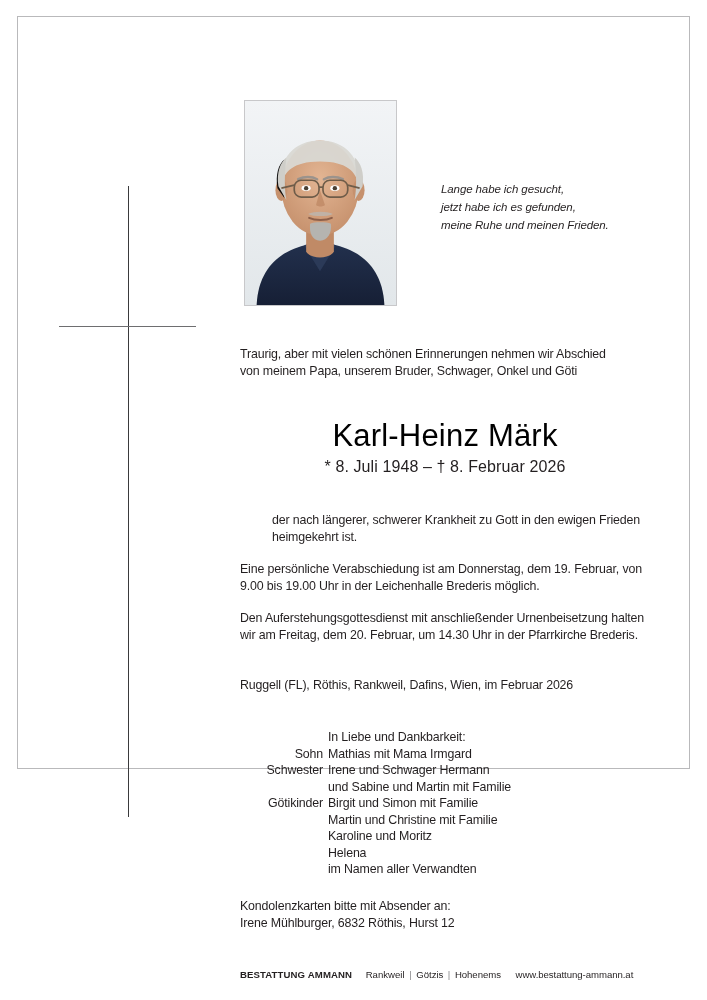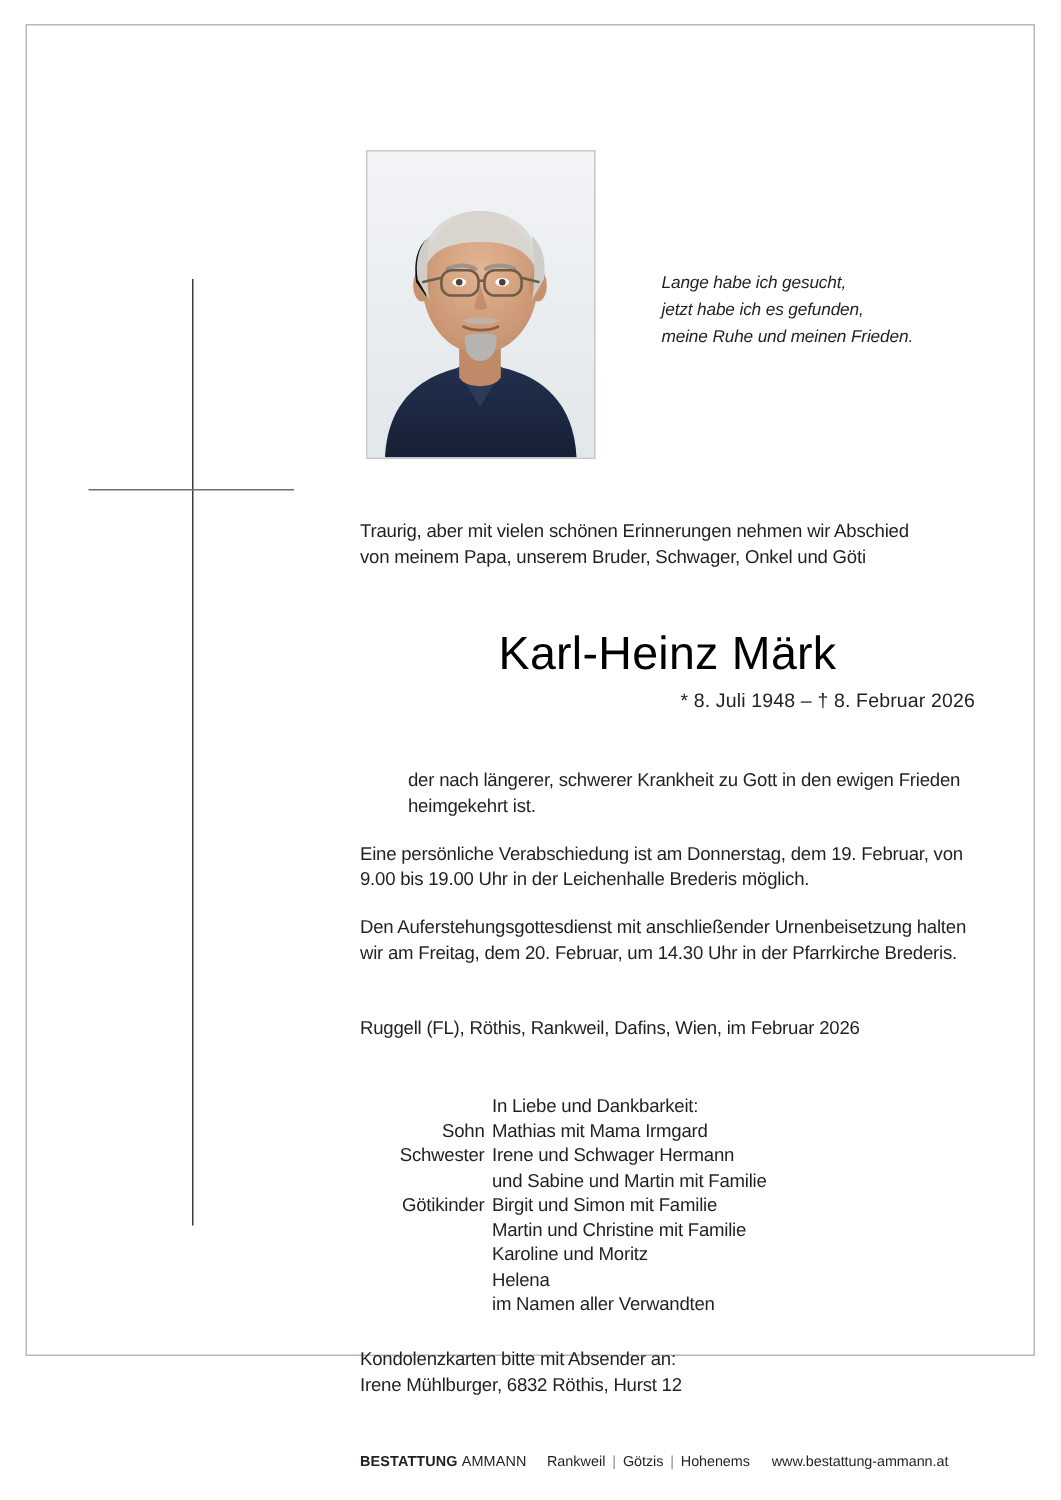--- a/index.html
+++ b/index.html
@@ -16,21 +16,21 @@
     position: relative;
     overflow: hidden;
   }
 
   
   .sheet {
     position: absolute;
     left: 17px;
     top: 16px;
     width: 673px;
-    height: 888px;
+    height: 753px;
     background: #ffffff;
     border: 1px solid #b9b9bb;
     box-sizing: border-box;
   }
 
   
   .cross-vertical {
     position: absolute;
     left: 110px;
     top: 169px;
@@ -91,22 +91,22 @@
   .name {
     text-align: center;
     font-size: 31px;
     font-weight: 300;
     line-height: 38px;
     letter-spacing: 0.2px;
     margin-top: 37px;
     color: #000000;
   }
   .dates {
-    text-align: right;
-    font-size: 13px;
+    text-align: center;
+    font-size: 16px;
     line-height: 18px;
     margin-top: 3px;
     letter-spacing: 0.1px;
   }
 
   .para {
     font-size: 12.4px;
     line-height: 17px;
     letter-spacing: -0.15px;
     margin-top: 15px;
@@ -156,21 +156,21 @@
     position: absolute;
     left: 222px;
     top: 951px;
     font-size: 9.6px;
     line-height: 14px;
     color: #231f20;
     white-space: nowrap;
     letter-spacing: -0.05px;
   }
   .footer .brand-light { font-weight: 700; letter-spacing: 0.1px; }
-  .footer .brand-bold { font-weight: 400; letter-spacing: 0.1px; }
+  .footer .brand-bold { font-weight: 700; letter-spacing: 0.1px; }
   .footer .towns { margin-left: 11px; letter-spacing: 0; text-align: right; }
   .footer .sep { color: #8a8a8c; padding: 0 2px; }
   .footer .web { margin-left: 12px; }
 </style>
 </head>
 <body>
 
 <div class="sheet">
 
   <div>

